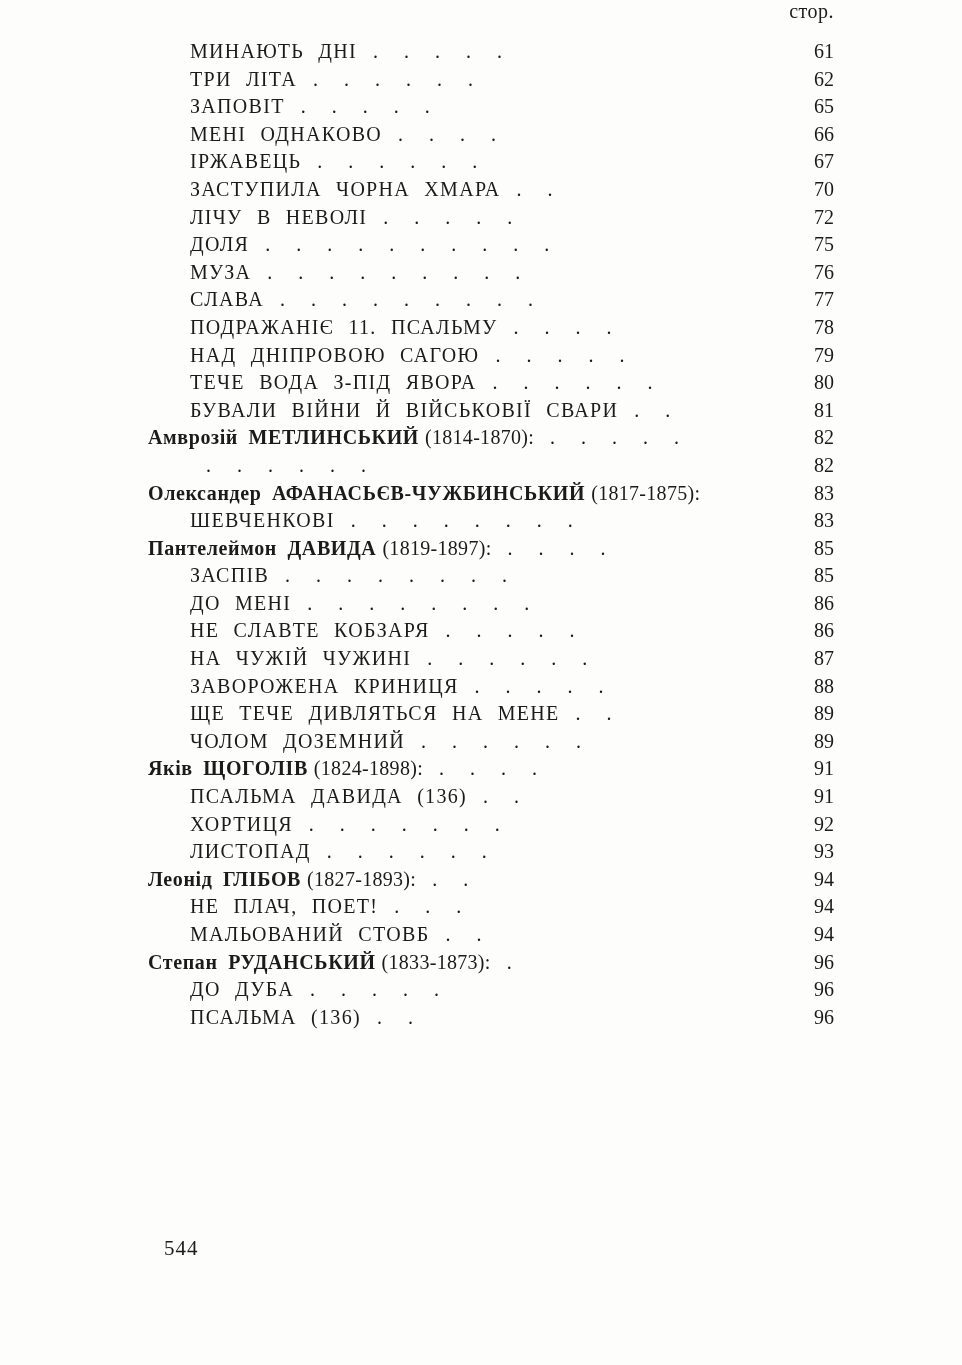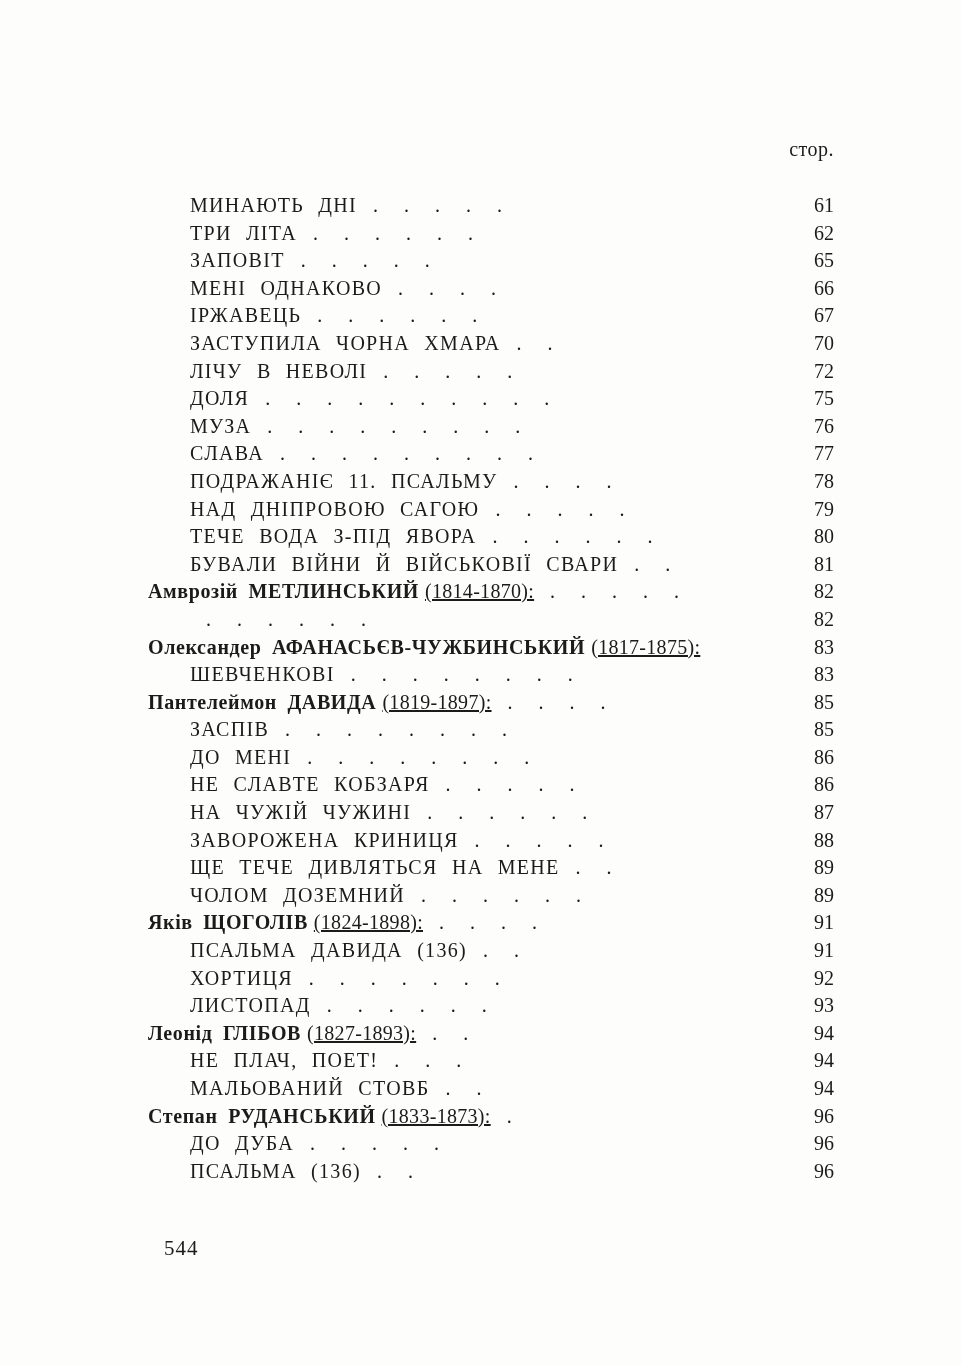--- a/index.html
+++ b/index.html
@@ -17,28 +17,27 @@
     overflow: hidden;
     box-sizing: border-box;
   }
   .content {
     position: absolute;
     left: 148px;
     right: 128px;
     top: 0;
   }
   .col-header {
-    padding-top: 138px;
     text-align: right;
     font-size: 20px;
     letter-spacing: 0.5px;
     height: 24px;
   }
   .toc-list {
-    margin-top: 32px;
+    margin-top: 16px;
   }
   .row {
     display: flex;
     align-items: baseline;
     height: 27.6px;
     font-size: 20px;
     white-space: nowrap;
   }
   .row.title {
     padding-left: 42px;
@@ -48,21 +47,20 @@
     word-spacing: 8px;
   }
   .row.author .entry-bold {
     font-weight: 700;
     letter-spacing: 0.6px;
     word-spacing: 5px;
   }
   .row.author .entry-text {
     letter-spacing: 0.3px;
     margin-left: 6px;
-    text-decoration: underline;
   }
   .entry-dots {
     margin-left: 16px;
     word-spacing: 20px;
     letter-spacing: 0.5px;
     overflow: hidden;
     color: #1b1b1b;
   }
   .spacer {
     flex: 1;

